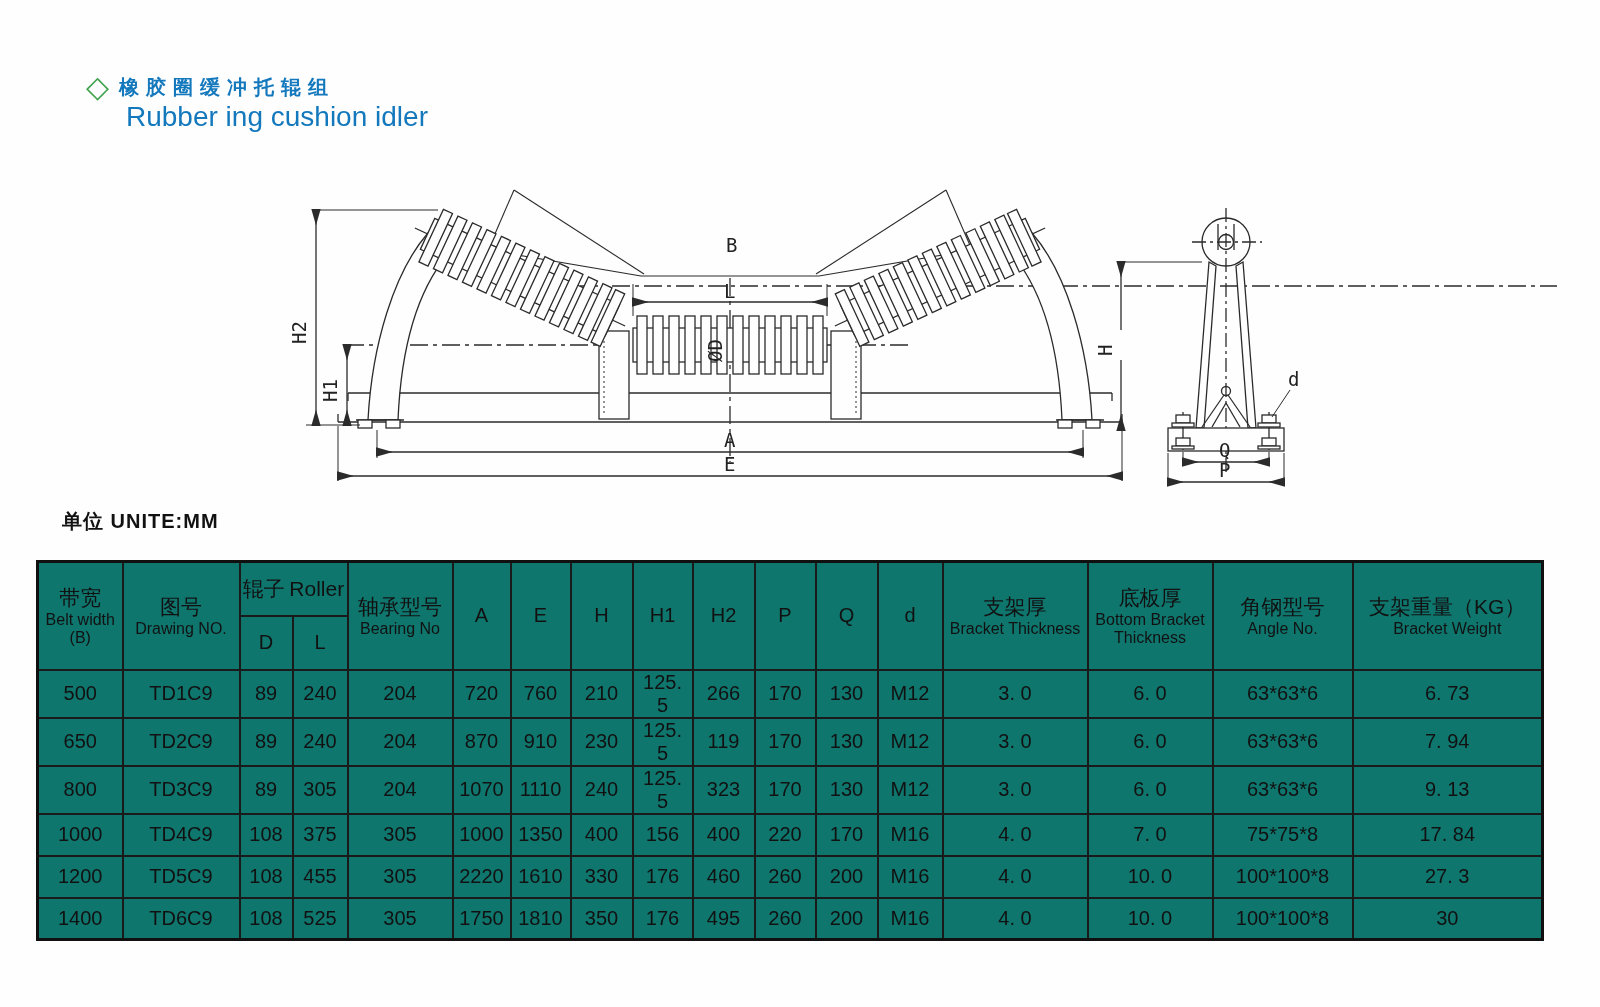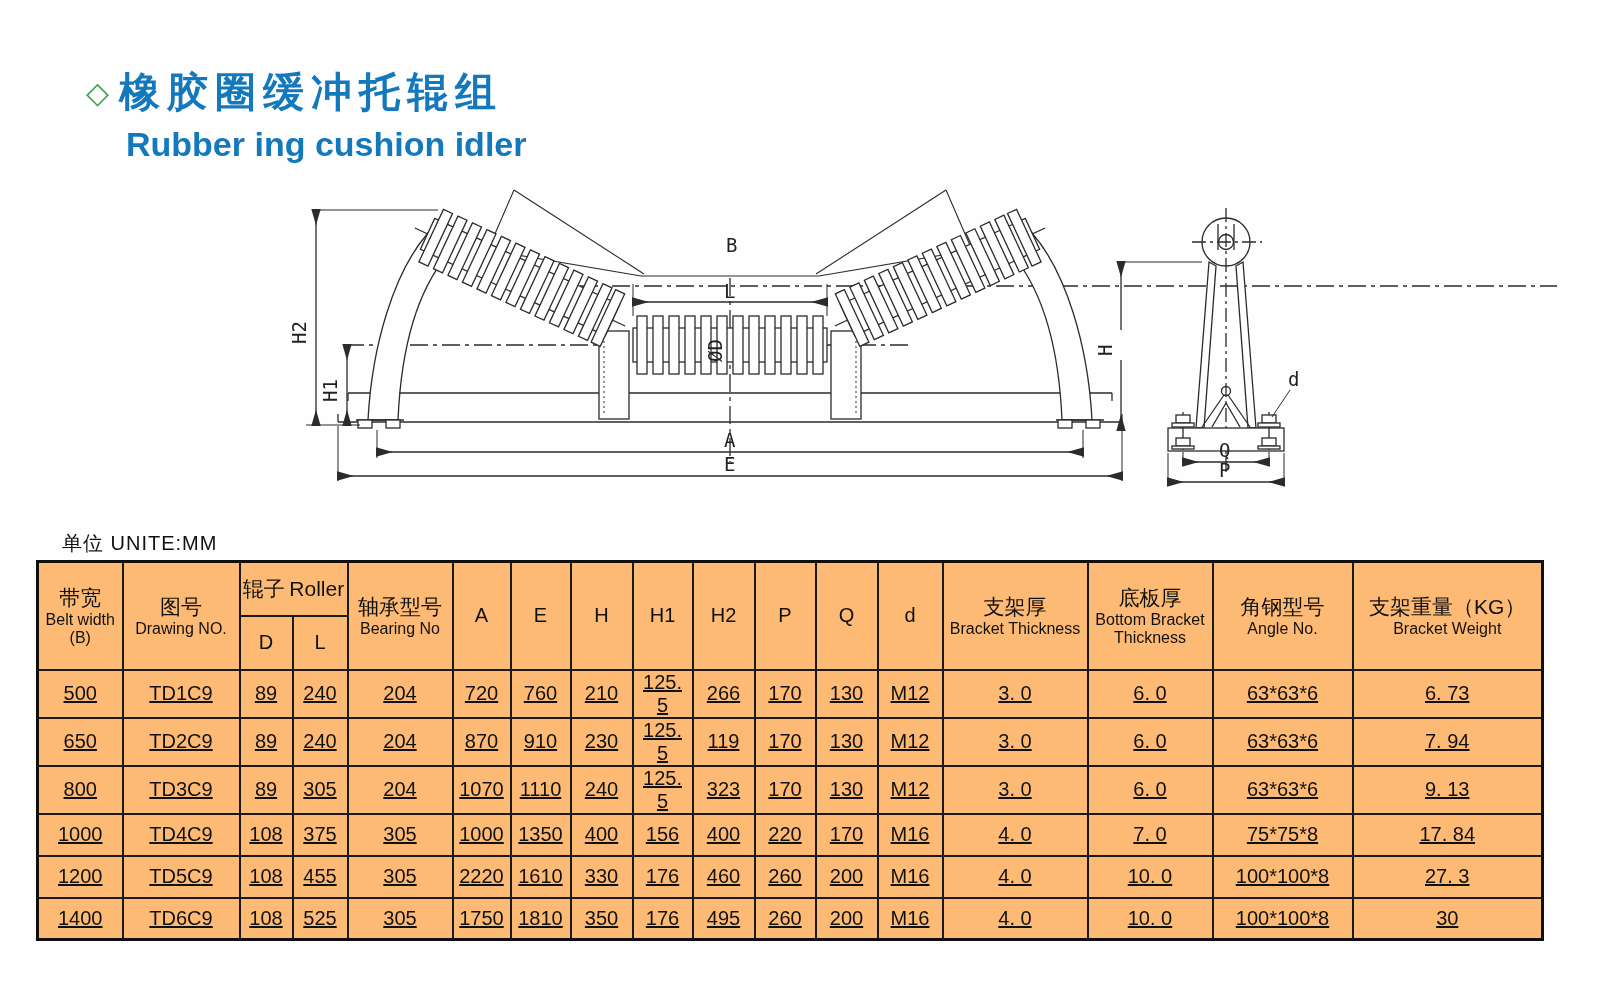--- a/index.html
+++ b/index.html
@@ -2,34 +2,34 @@
 <html><head>
 <meta charset="utf-8">
 <style>
   html,body{margin:0;padding:0;background:#e9e9e9;}
   .page{position:relative;width:1600px;height:1007px;background:#fefefe;overflow:hidden;
         font-family:"Liberation Sans","DejaVu Sans",sans-serif;color:#111;}
   
   .title-block{position:absolute;left:86px;top:72px;}
   .title-row{display:flex;align-items:center;}
   .diamond{color:#3fa24c;font-size:30px;margin-right:10px;line-height:1;}
-  .title-cn{color:#1478bd;font-size:41px;font-weight:700;letter-spacing:7px;line-height:1;}
-  .title-en{color:#1478bd;font-size:34px;font-weight:700;margin:14px 0 0 40px;line-height:1;}
+  .title-cn{color:#1478bd;font-size:20px;font-weight:700;letter-spacing:7px;line-height:1;}
+  .title-en{color:#1478bd;font-size:28px;font-weight:400;margin:1px 0 0 40px;line-height:1;}
   
-  .unit-note{position:absolute;left:62px;top:530px;font-size:20px;font-weight:400;letter-spacing:1px;}
+  .unit-note{position:absolute;left:62px;top:508px;font-size:20px;font-weight:700;letter-spacing:1px;}
   
   svg.drawing{position:absolute;left:0;top:0;}
   svg.drawing text{font-family:"DejaVu Sans Mono","Liberation Mono",monospace;font-size:19px;fill:#222;}
   
   table.spec{position:absolute;left:36px;top:560px;width:1505px;border-collapse:collapse;
-             table-layout:fixed;border:3px solid #101010;background:#fdba74;}
+             table-layout:fixed;border:3px solid #101010;background:#0f766e;}
   table.spec th,table.spec td{border:2px solid #1a1a1a;text-align:center;vertical-align:middle;
              padding:0 2px;overflow:hidden;}
   table.spec thead tr{height:54px;}
-  table.spec tbody tr{height:42px;text-decoration:underline;}
+  table.spec tbody tr{height:42px;}
   th .cn{display:block;font-size:21px;font-weight:500;line-height:1.3;}
   th .en{display:block;font-size:16px;font-weight:400;line-height:1.15;}
   th .dim{font-size:20px;font-weight:400;}
   th .inlineen{font-size:21px;font-weight:400;}
   table.spec td{font-size:20px;font-weight:400;}
 </style>
 </head>
 <body>
 
 <div class="page">

